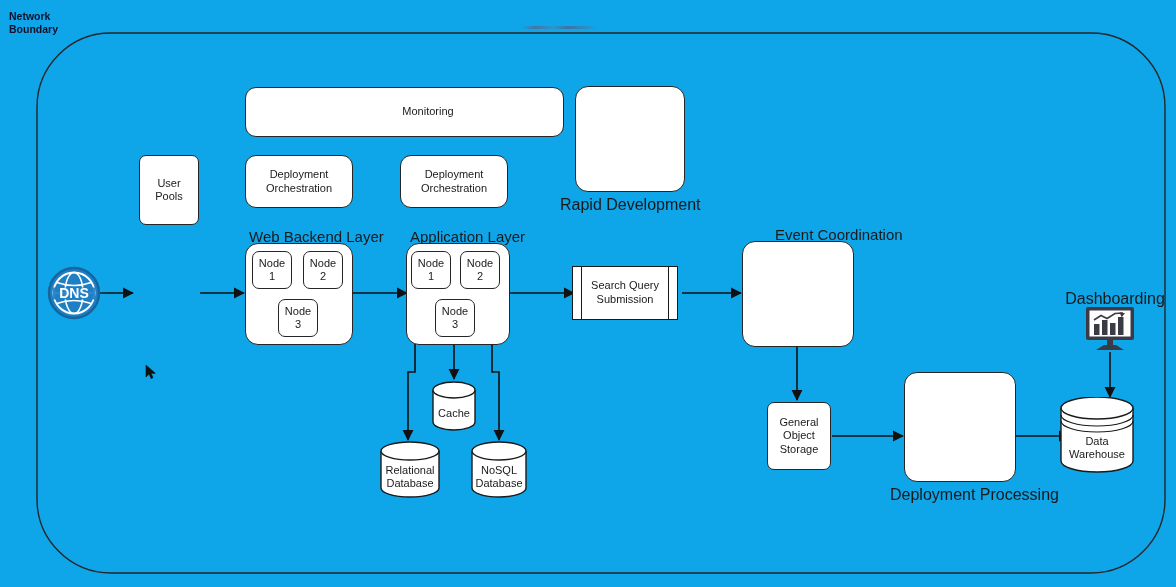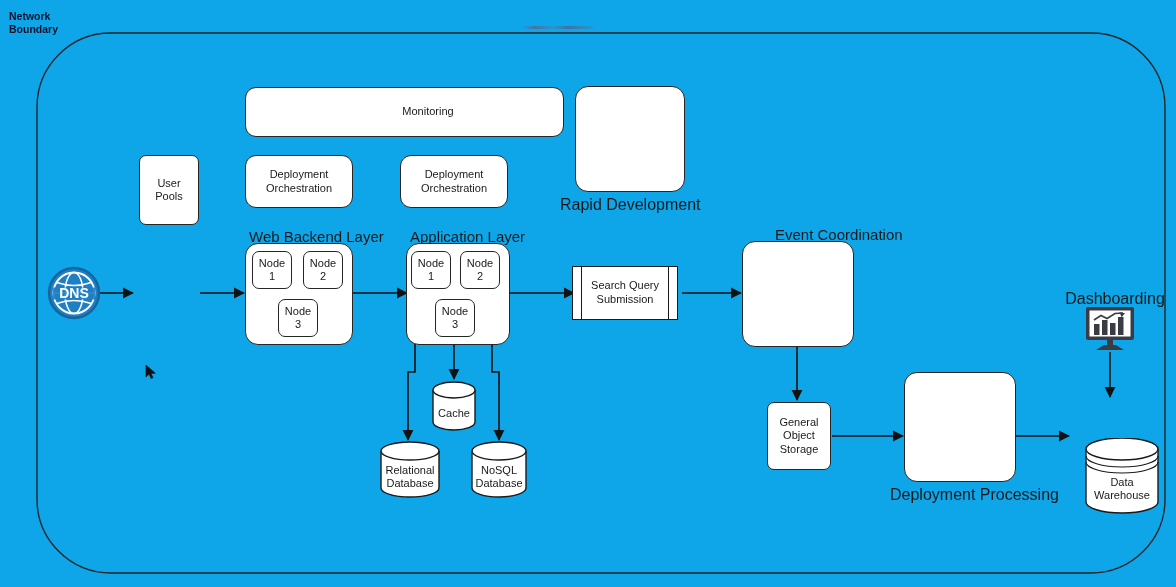--- a/index.html
+++ b/index.html
@@ -272,21 +272,21 @@
 
   <div class="node rounded-sm" style="left:767px; top:402px; width:64px; height:68px;">
     <span>General
 Object
 Storage</span>
   </div>
 
   <div class="group-box" style="left:904px; top:372px; width:112px; height:110px;"></div>
   <div class="caption" style="left:890px; top:486px; width:140px;">Deployment Processing</div>
 
-  <div class="cyl-wrap" style="left:1084px; top:397px; width:76px; height:78px;margin-top:41px;">
+  <div class="cyl-wrap" style="left:1059px; top:397px; width:76px; height:78px;">
     <svg width="76" height="78" viewBox="0 0 76 78">
       <path d="M 2 11 L 2 64 A 36 11 0 0 0 74 64 L 74 11" fill="#ffffff" stroke="#1a1a1a" stroke-width="1.4"></path>
       <ellipse cx="38" cy="11" rx="36" ry="11" fill="#ffffff" stroke="#1a1a1a" stroke-width="1.4"></ellipse>
       <path d="M 2 18 A 36 11 0 0 0 74 18" fill="none" stroke="#1a1a1a" stroke-width="1.2"></path>
       <path d="M 2 24 A 36 11 0 0 0 74 24" fill="none" stroke="#1a1a1a" stroke-width="1.2"></path>
     </svg>
     <div class="cyl-text" style="top:38px;">Data
 Warehouse</div>
   </div>
 

